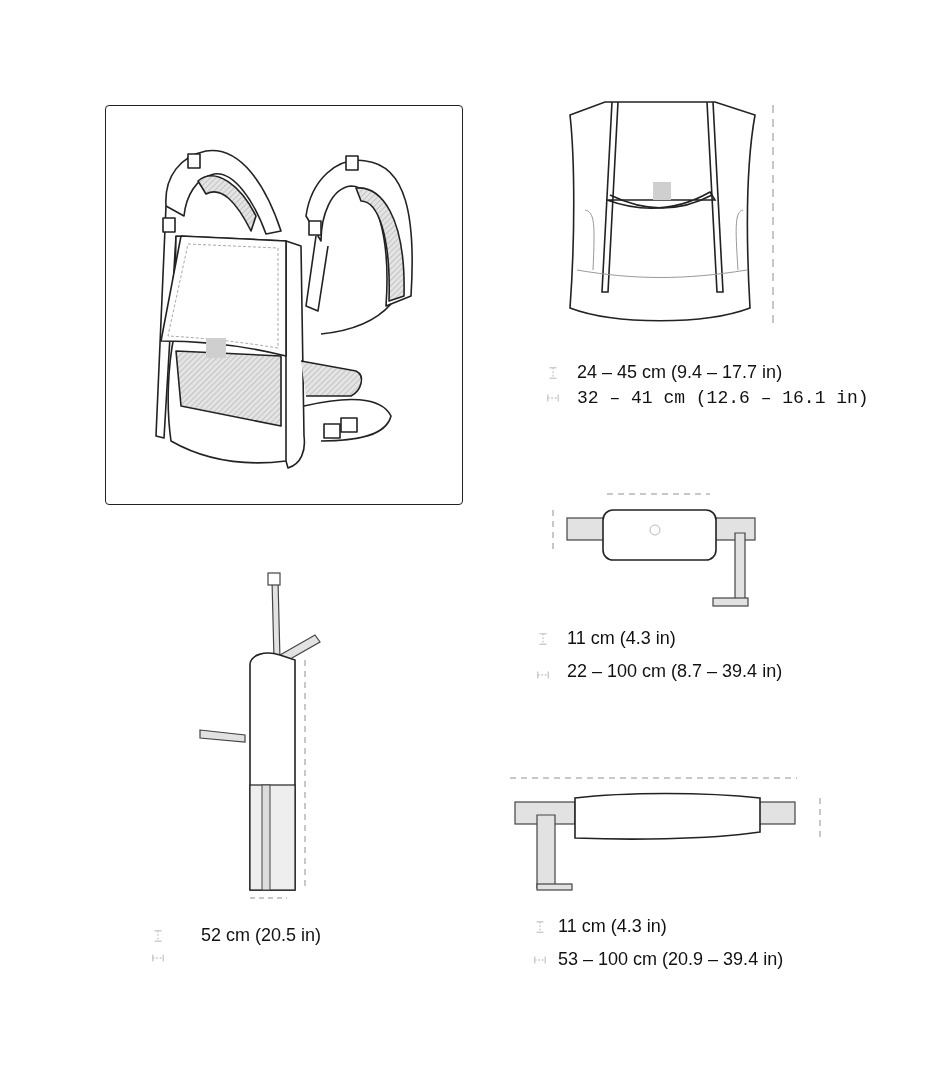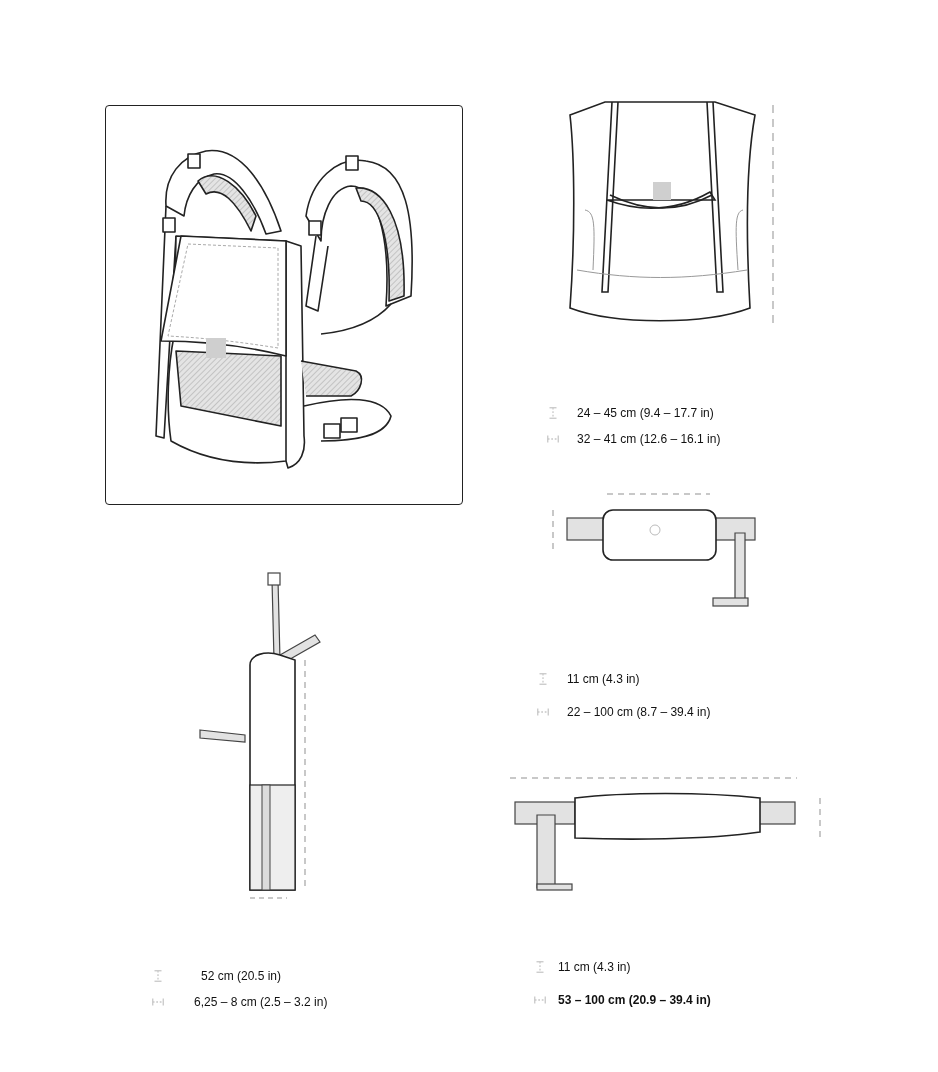--- a/index.html
+++ b/index.html
@@ -1,20 +1,20 @@
 <!DOCTYPE html>
 <html><head>
 <meta charset="utf-8">
 <style>
   html, body { margin: 0; padding: 0; background: #ffffff; }
   body { width: 938px; height: 1072px; position: relative; overflow: hidden;
          font-family: "Liberation Sans", sans-serif; color: #111; }
   .abs { position: absolute; }
   .frame { border: 1.5px solid #222; border-radius: 4px; box-sizing: border-box; }
-  .dim-row { position: absolute; display: flex; align-items: center; font-size: 12px; white-space: nowrap; margin-top: 44px; }
+  .dim-row { position: absolute; display: flex; align-items: center; font-size: 18px; white-space: nowrap; }
   .dim-icon { width: 16px; height: 14px; margin-right: 16px; display: inline-block; }
   svg { display: block; }
 </style>
 </head>
 <body>
 
 <div class="abs frame" style="left:105px; top:105px; width:358px; height:400px;">
   <svg width="356" height="398" viewBox="0 0 356 398">
     <defs>
       <pattern id="mesh" width="4" height="4" patternUnits="userSpaceOnUse" patternTransform="rotate(45)">
@@ -75,21 +75,21 @@
 <div class="dim-row" style="left:545px; top:362px;">
   <svg class="dim-icon" viewBox="0 0 16 16">
       <g stroke="#c8c8c8" stroke-width="1.5">
         <line x1="4" y1="2" x2="12" y2="2"></line>
         <line x1="4" y1="14" x2="12" y2="14"></line>
         <line x1="8" y1="2" x2="8" y2="14" stroke-dasharray="2 2"></line>
       </g>
     </svg>
   <span>24 – 45 cm (9.4 – 17.7 in)</span>
 </div>
-<div class="dim-row" style="left:545px; top:388px;">
+<div class="dim-row" style="left:545px; top:388px;font-family:Liberation Mono, monospace;">
   <svg class="dim-icon" viewBox="0 0 16 16">
       <g stroke="#c8c8c8" stroke-width="1.5">
         <line x1="2" y1="4" x2="2" y2="12"></line>
         <line x1="14" y1="4" x2="14" y2="12"></line>
         <line x1="2" y1="8" x2="14" y2="8" stroke-dasharray="2 2"></line>
       </g>
     </svg>
   <span>32 – 41 cm (12.6 – 16.1 in)</span>
 </div>
 
@@ -154,21 +154,20 @@
   <span style="margin-left:12px;">52 cm (20.5 in)</span>
 </div>
 <div class="dim-row" style="left:150px; top:951px;">
   <svg class="dim-icon" viewBox="0 0 16 16">
       <g stroke="#c8c8c8" stroke-width="1.5">
         <line x1="2" y1="4" x2="2" y2="12"></line>
         <line x1="14" y1="4" x2="14" y2="12"></line>
         <line x1="2" y1="8" x2="14" y2="8" stroke-dasharray="2 2"></line>
       </g>
     </svg>
-  <span style="margin-left:12px;">6,25 – 8 cm (2.5 – 3.2 in)</span>
 </div>
 
 <div class="abs" style="left:505px; top:770px;">
   <svg width="325" height="125" viewBox="0 0 325 125">
     <line x1="5" y1="8" x2="292" y2="8" stroke="#c8c8c8" stroke-width="2" stroke-dasharray="6 5"></line>
     <line x1="315" y1="28" x2="315" y2="70" stroke="#c8c8c8" stroke-width="2" stroke-dasharray="6 5"></line>
     <g fill="#e2e2e2" stroke="#444" stroke-width="1.2">
       <rect x="10" y="32" width="60" height="22"></rect>
       <rect x="250" y="32" width="40" height="22"></rect>
       <path d="M32 45 L 50 45 L 50 118 L 32 118 Z"></path>
@@ -180,21 +179,21 @@
 <div class="dim-row" style="left:532px; top:916px;">
   <svg class="dim-icon" viewBox="0 0 16 16">
       <g stroke="#c8c8c8" stroke-width="1.5">
         <line x1="4" y1="2" x2="12" y2="2"></line>
         <line x1="4" y1="14" x2="12" y2="14"></line>
         <line x1="8" y1="2" x2="8" y2="14" stroke-dasharray="2 2"></line>
       </g>
     </svg>
   <span style="margin-left:-6px;">11 cm (4.3 in)</span>
 </div>
-<div class="dim-row" style="left:532px; top:949px;font-weight:bold;">
+<div class="dim-row" style="left:532px; top:949px;">
   <svg class="dim-icon" viewBox="0 0 16 16">
       <g stroke="#c8c8c8" stroke-width="1.5">
         <line x1="2" y1="4" x2="2" y2="12"></line>
         <line x1="14" y1="4" x2="14" y2="12"></line>
         <line x1="2" y1="8" x2="14" y2="8" stroke-dasharray="2 2"></line>
       </g>
     </svg>
   <span style="margin-left:-6px;">53 – 100 cm (20.9 – 39.4 in)</span>
 </div>
 

